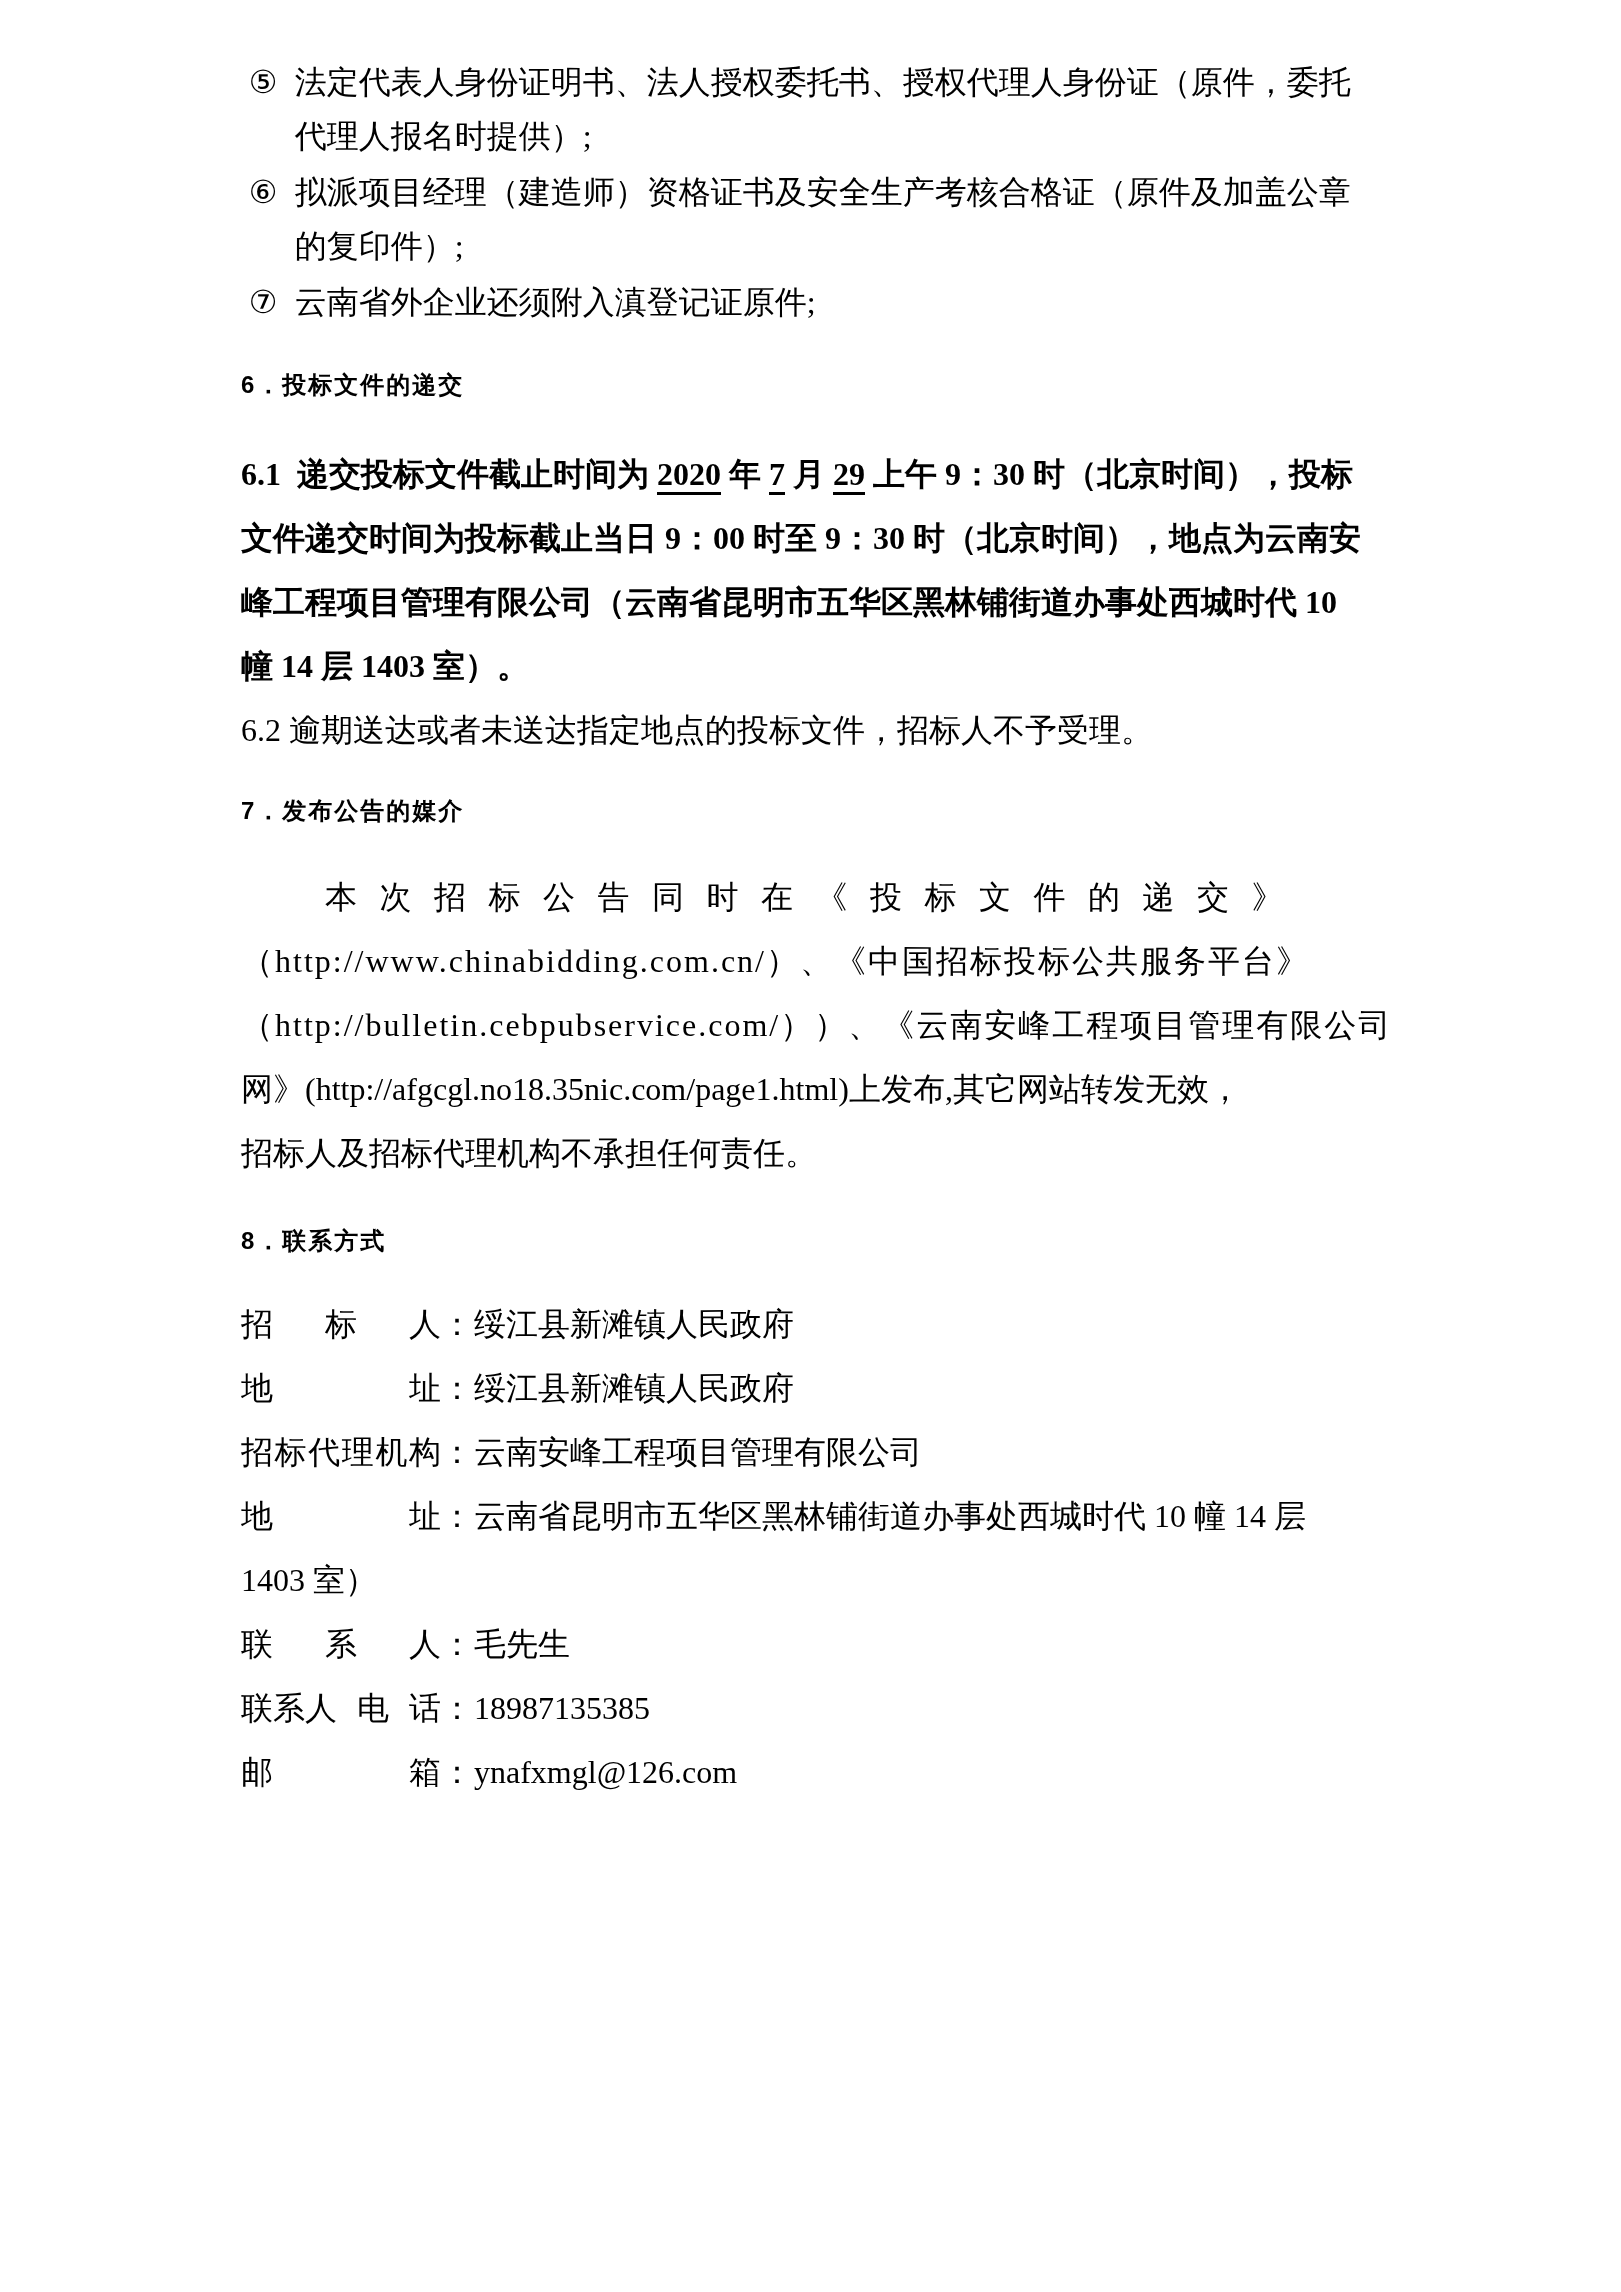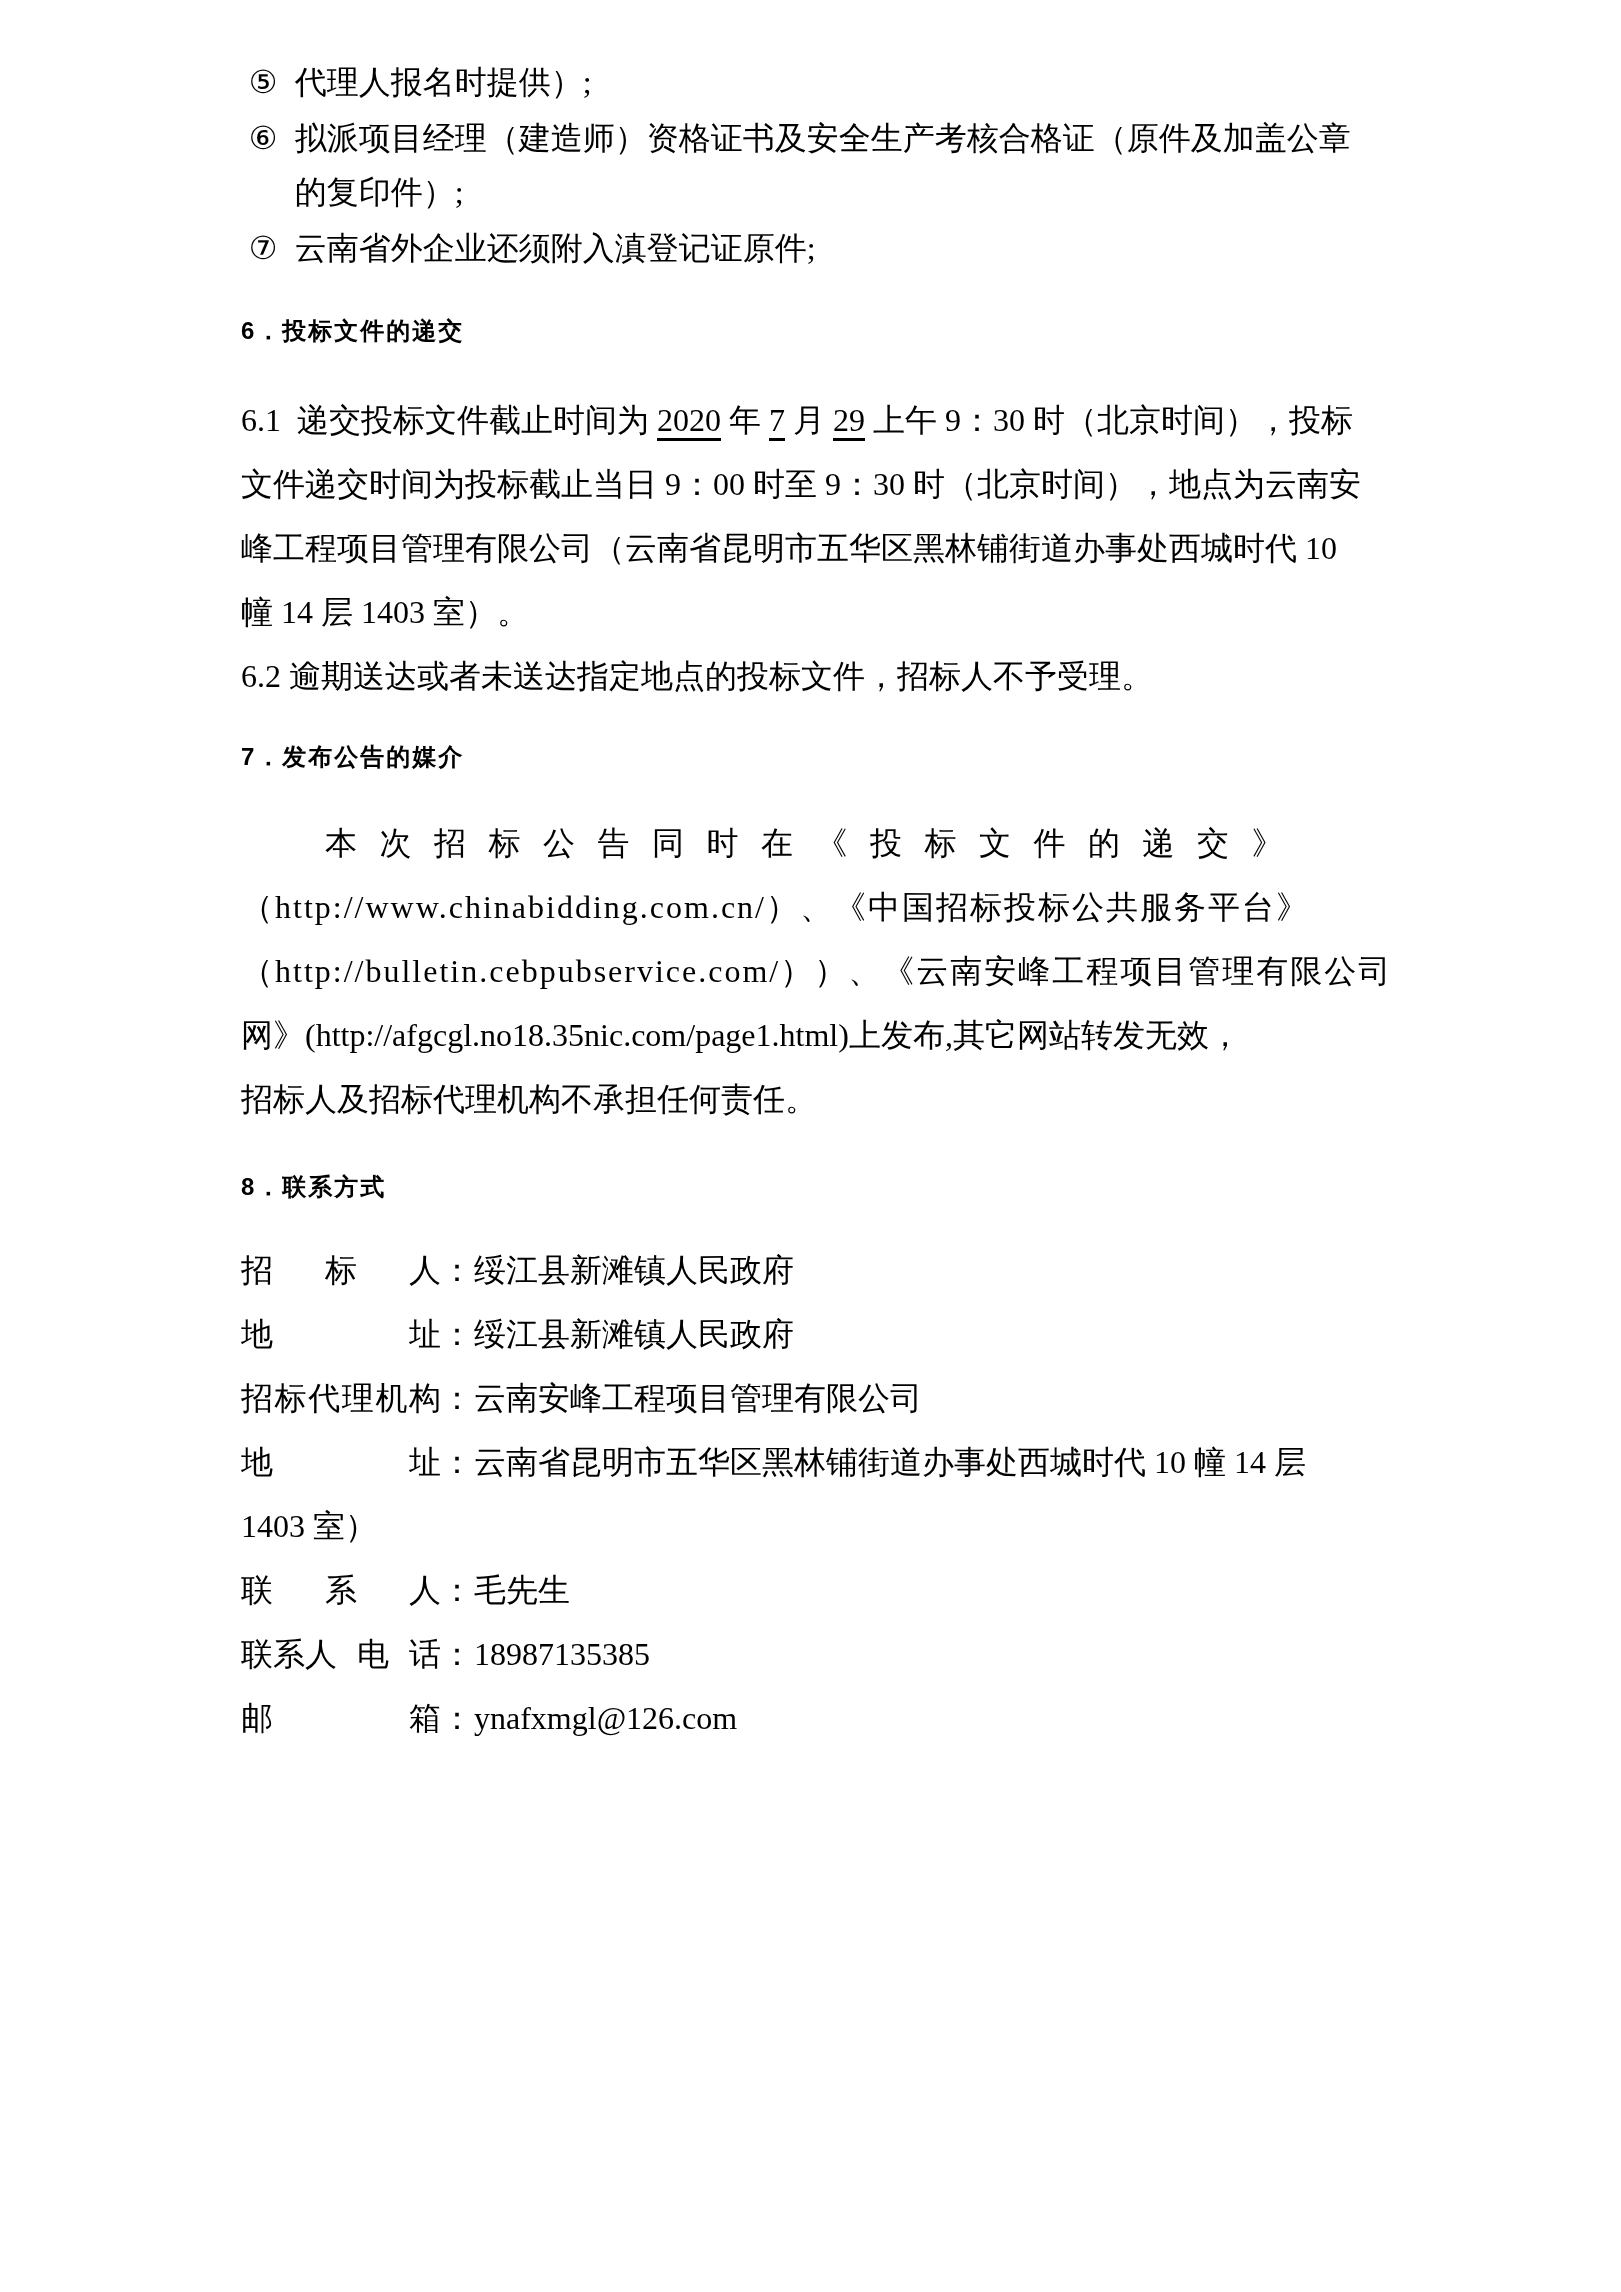--- a/index.html
+++ b/index.html
@@ -24,21 +24,21 @@
   .body-line55 { line-height:54px; white-space:pre; }
   .line65 { line-height:64px; white-space:pre; }
 
   
   h2 {
     font-family:"Liberation Sans","DejaVu Sans",sans-serif;
     font-weight:bold; font-size:24px; line-height:45px;
     letter-spacing:2px; white-space:pre;
   }
   #h6 { margin-top:33px; }
-  #p61 { margin-top:35px; }
+  #p61 { margin-top:35px;font-weight:bold; }
   #h7 { margin-top:25.5px; }
   #p7 { margin-top:32px; }
   #h8 { margin-top:33px; }
   #contacts { margin-top:29px; }
 
   
   .u { text-decoration:underline; text-decoration-thickness:2.9px; text-underline-offset:6.9px; }
 
   
   .spread-indent { padding-left:84px; letter-spacing:22.5px; }
@@ -54,20 +54,21 @@
 </head>
 <body>
 
 <div class="page">
   <div class="content">
 
     <div id="list">
         <div class="list-item">
           <span class="list-marker">⑤</span>
           <span class="list-text">
+            <div class="li-line">法定代表人身份证明书、法人授权委托书、授权代理人身份证（原件，委托</div>
             <div class="li-line">代理人报名时提供）;</div>
           </span>
         </div>
         <div class="list-item">
           <span class="list-marker">⑥</span>
           <span class="list-text">
             <div class="li-line">拟派项目经理（建造师）资格证书及安全生产考核合格证（原件及加盖公章</div>
             <div class="li-line">的复印件）;</div>
           </span>
         </div>

